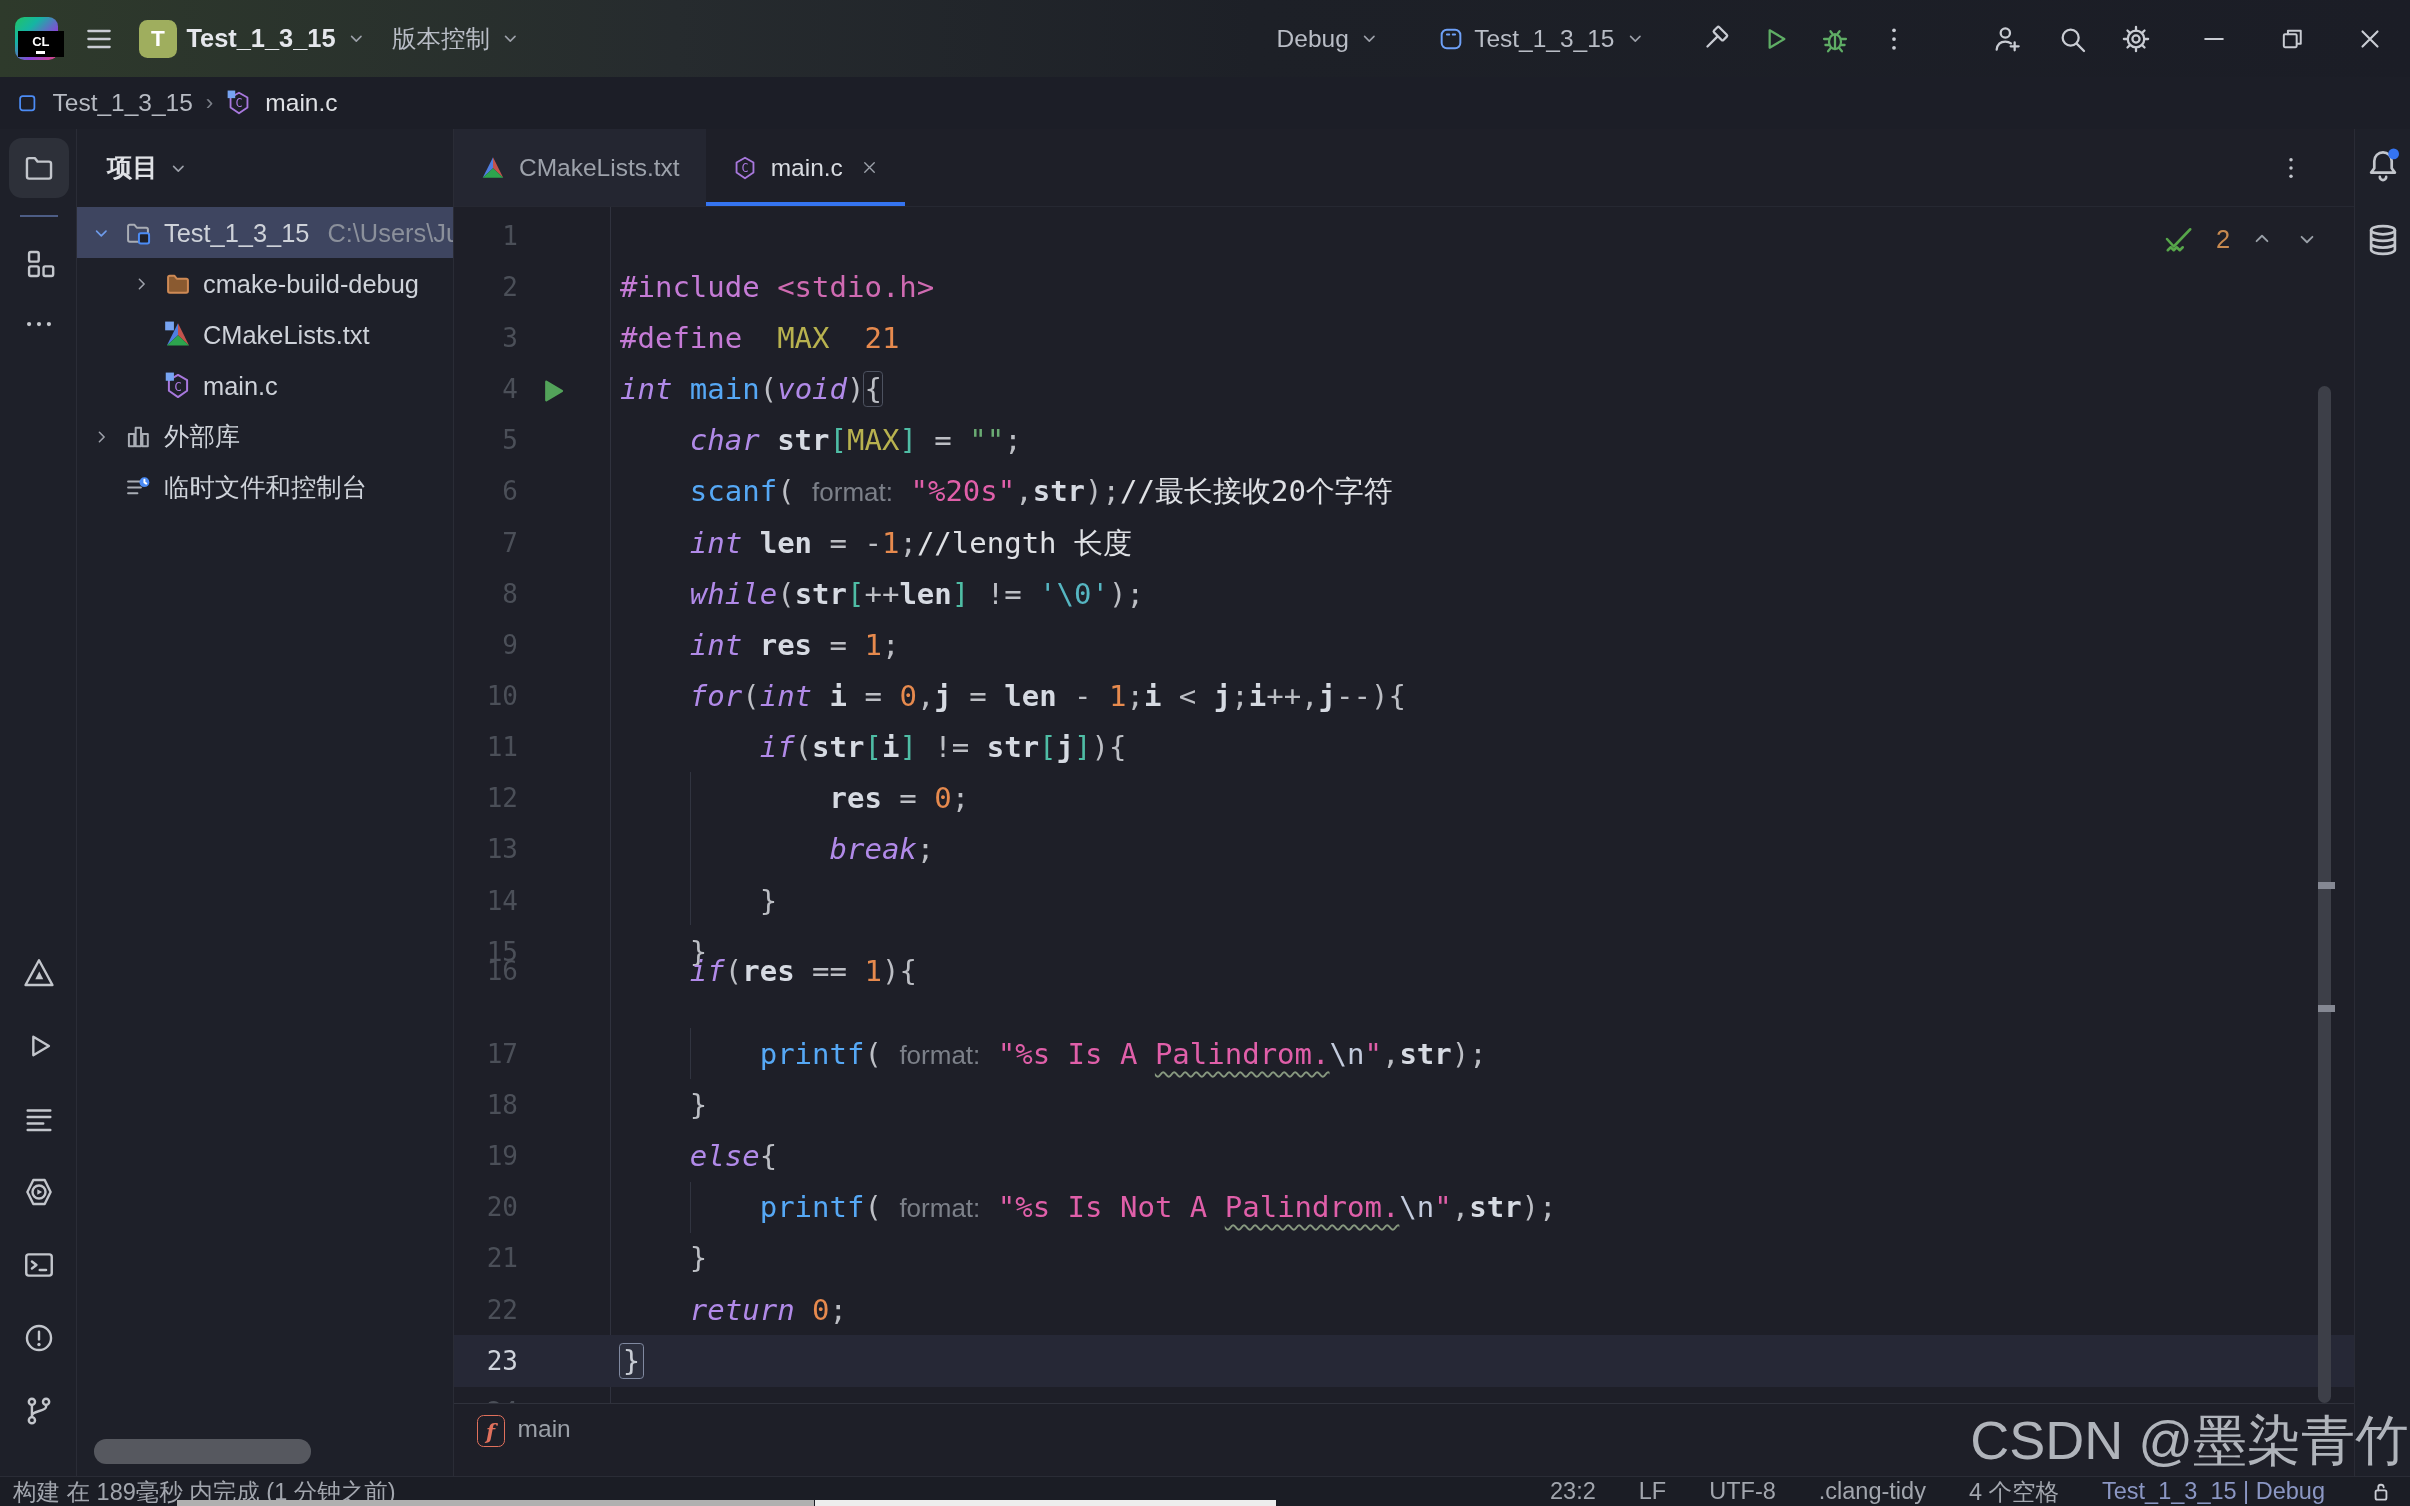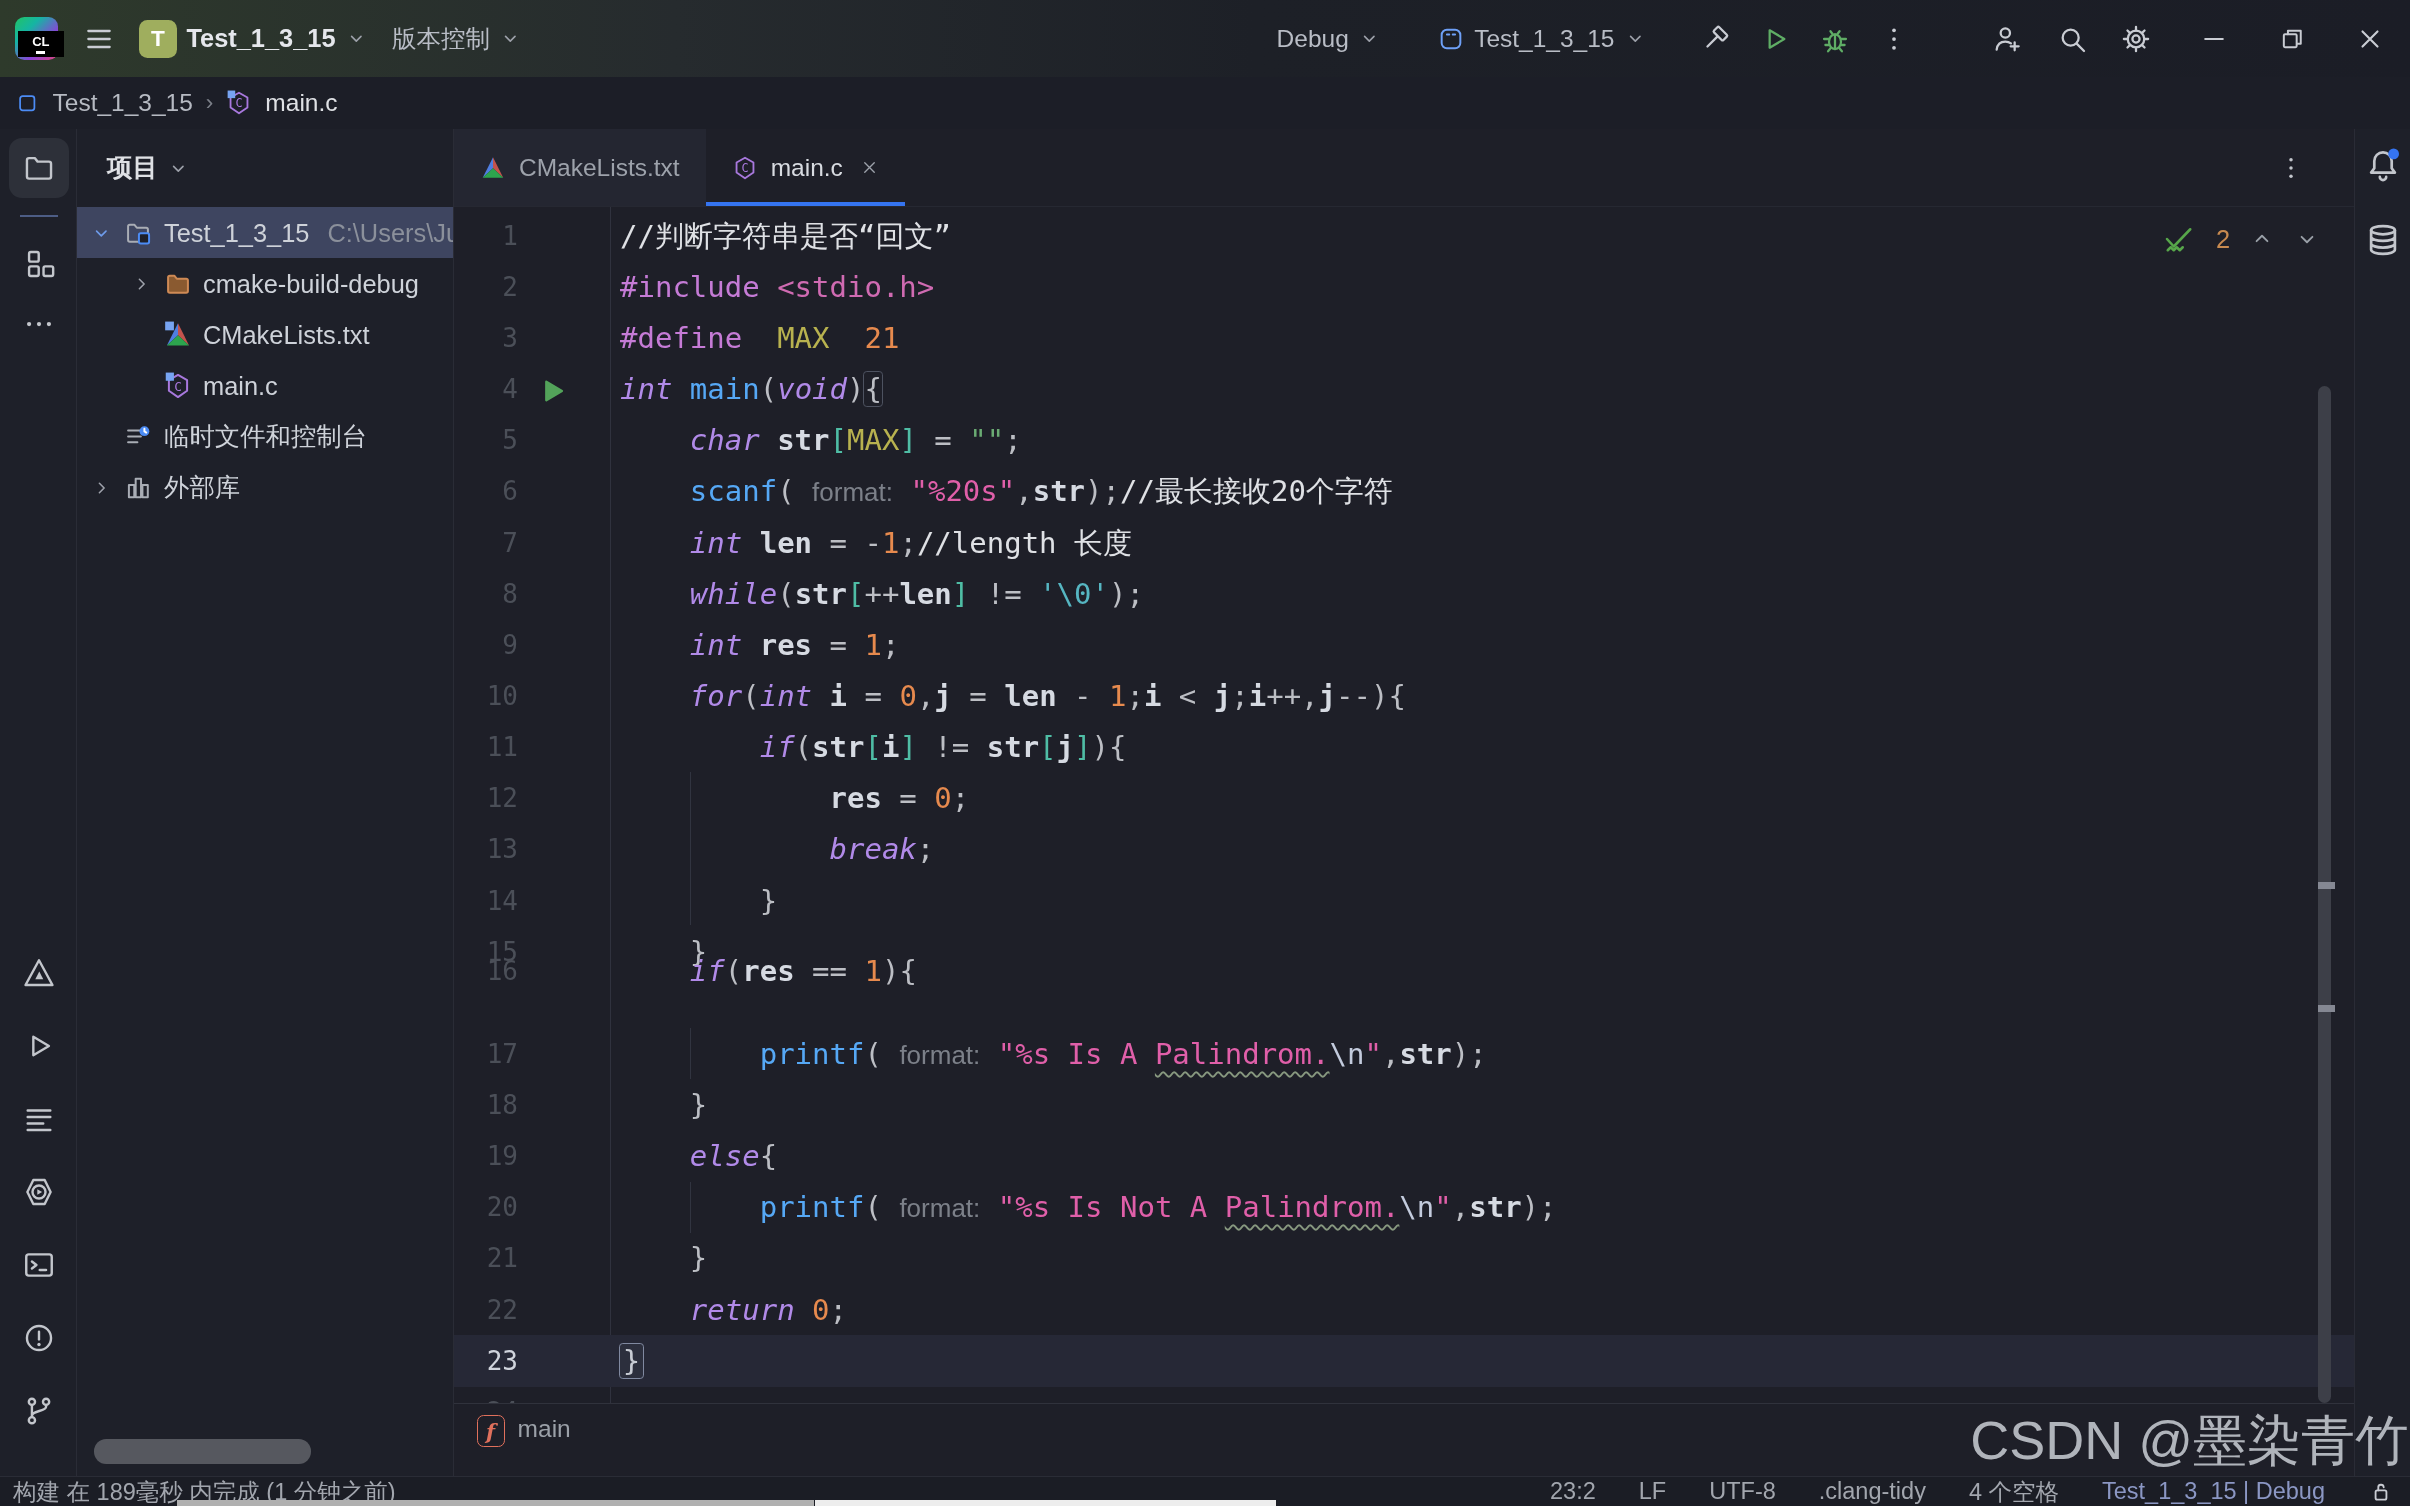--- a/index.html
+++ b/index.html
@@ -366,43 +366,43 @@
           <span class="tr-icon ic" style="left: 87px; color: rgb(169, 173, 181);">
             <svg viewBox="0 0 24 24" width="28" height="28" fill="none" stroke="currentColor" stroke-width="1.7" stroke-linecap="round" stroke-linejoin="round" style="font-size:27px">
               <path d="M12 2.5L19.8 6.9V16.1L12 21.5L4.2 16.1V6.9Z" stroke="#a878dd"></path>
               <text x="12" y="16" font-size="11" fill="#a878dd" text-anchor="middle" font-family="DejaVu Sans Mono,monospace" stroke="none">C</text>
               <rect x="1.5" y="0.5" width="7" height="7" fill="#77a4f2" stroke="none"></rect>
             </svg>
           </span>
           <span class="tr-label" style="left: 126px;">main.c</span>
         </div>
         <div class="tree-row">
+          <span class="tr-chev ic" style="left: 13px;">
+            <svg viewBox="0 0 24 24" width="22.6" height="22.6" fill="none" stroke="currentColor" stroke-width="1.7" stroke-linecap="round" stroke-linejoin="round">
+              <path d="M10 7l5 5-5 5"></path>
+            </svg>
+          </span>
+          <span class="tr-icon ic" style="left: 47px; color: rgb(169, 173, 181);">
+            <svg viewBox="0 0 24 24" width="28" height="28" fill="none" stroke="currentColor" stroke-width="1.7" stroke-linecap="round" stroke-linejoin="round">
+              <rect x="4.2" y="9.5" width="4.6" height="10.5"></rect>
+              <rect x="10" y="4" width="4.6" height="16"></rect>
+              <rect x="15.8" y="9.5" width="4.6" height="10.5"></rect>
+            </svg>
+          </span>
+          <span class="tr-label" style="left: 87px;">外部库</span>
+        </div>
+        <div class="tree-row">
           <span class="tr-icon ic" style="left: 47px; color: rgb(169, 173, 181);">
             <svg viewBox="0 0 24 24" width="28" height="28" fill="none" stroke="currentColor" stroke-width="1.7" stroke-linecap="round" stroke-linejoin="round">
               <path d="M3.5 6.5h10M3.5 11.5h11M3.5 16.5h8"></path>
               <circle cx="17.5" cy="7" r="4.2" fill="#4c8cf5" stroke="none"></circle>
               <path d="M17.5 5v2.2l1.6 1" stroke="#fff"></path>
             </svg>
           </span>
           <span class="tr-label" style="left: 87px;">临时文件和控制台</span>
-        </div>
-        <div class="tree-row">
-          <span class="tr-chev ic" style="left: 13px;">
-            <svg viewBox="0 0 24 24" width="22.6" height="22.6" fill="none" stroke="currentColor" stroke-width="1.7" stroke-linecap="round" stroke-linejoin="round">
-              <path d="M10 7l5 5-5 5"></path>
-            </svg>
-          </span>
-          <span class="tr-icon ic" style="left: 47px; color: rgb(169, 173, 181);">
-            <svg viewBox="0 0 24 24" width="28" height="28" fill="none" stroke="currentColor" stroke-width="1.7" stroke-linecap="round" stroke-linejoin="round">
-              <rect x="4.2" y="9.5" width="4.6" height="10.5"></rect>
-              <rect x="10" y="4" width="4.6" height="16"></rect>
-              <rect x="15.8" y="9.5" width="4.6" height="10.5"></rect>
-            </svg>
-          </span>
-          <span class="tr-label" style="left: 87px;">外部库</span>
         </div>
       </div>
     <div class="pp-hscroll"></div>
   </div>
 
   <div class="editor">
     <div class="tabbar">
       <div class="tab inactive">
           <span class="ic">
             <svg viewBox="0 0 24 24" width="26" height="26" fill="none" stroke="currentColor" stroke-width="1.7" stroke-linecap="round" stroke-linejoin="round">
@@ -433,21 +433,21 @@
             <circle cx="12" cy="12" r="1.5" fill="currentColor" stroke="none"></circle>
             <circle cx="12" cy="19" r="1.5" fill="currentColor" stroke="none"></circle>
           </svg>
         </span>
     </div>
     <div class="gutter-sep"></div>
     <div class="iguide" style="left:236px; top:643px; height:153px;"></div>
     <div class="iguide" style="left:236px; top:899px; height:51px;"></div>
     <div class="iguide" style="left:236px; top:1053px; height:51px;"></div>
     <div class="code">
-        <div class="ed-row" style="top: 2.8px;"><div class="gut"><span class="num">1</span></div><span class="codeline"><span class="t-com">//判断字符串是否“回文”</span></span></div>
+        <div class="ed-row" style="top: 2.8px;"><div class="gut"><span class="num">1</span></div></div>
         <div class="ed-row" style="top: 54px;"><div class="gut"><span class="num">2</span></div><span class="codeline"><span class="t-pre">#include</span><span class="t-pln"> </span><span class="t-sin">&lt;stdio.h&gt;</span></span></div>
         <div class="ed-row" style="top: 105px;"><div class="gut"><span class="num">3</span></div><span class="codeline"><span class="t-pre">#define</span><span class="t-pln">  </span><span class="t-mac">MAX</span><span class="t-pln">  </span><span class="t-num">21</span></span></div>
         <div class="ed-row" style="top: 156px;"><div class="gut"><span class="num">4</span><span class="runico"><svg viewBox="0 0 24 24" width="34" height="34" fill="none" stroke="currentColor" stroke-width="1.7" stroke-linecap="round" stroke-linejoin="round">
                 <path d="M8 5.5L19 12L8 18.5z" fill="#53a35a" stroke="#53a35a"></path>
               </svg></span></div><span class="codeline"><span class="t-kw">int</span><span class="t-pln"> </span><span class="t-fn">main</span><span class="t-pln">(</span><span class="t-kw">void</span><span class="t-pln">)</span><span class="t-brace">{</span></span></div>
         <div class="ed-row" style="top: 207px;"><div class="gut"><span class="num">5</span></div><span class="codeline"><span class="t-pln">    </span><span class="t-kw">char</span><span class="t-pln"> </span><span class="t-var">str</span><span class="t-brk">[</span><span class="t-mac">MAX</span><span class="t-brk">]</span><span class="t-pln"> = </span><span class="t-strg">""</span><span class="t-pln">;</span></span></div>
         <div class="ed-row" style="top: 258px;"><div class="gut"><span class="num">6</span></div><span class="codeline"><span class="t-pln">    </span><span class="t-fn">scanf</span><span class="t-pln">( </span><span class="t-hint">format:</span><span class="t-pln"> </span><span class="t-str">"%20s"</span><span class="t-pln">,</span><span class="t-var">str</span><span class="t-pln">);</span><span class="t-com">//最长接收20个字符</span></span></div>
         <div class="ed-row" style="top: 310px;"><div class="gut"><span class="num">7</span></div><span class="codeline"><span class="t-pln">    </span><span class="t-kw">int</span><span class="t-pln"> </span><span class="t-var">len</span><span class="t-pln"> = -</span><span class="t-num">1</span><span class="t-pln">;</span><span class="t-com">//length 长度</span></span></div>
         <div class="ed-row" style="top: 361px;"><div class="gut"><span class="num">8</span></div><span class="codeline"><span class="t-pln">    </span><span class="t-kw">while</span><span class="t-pln">(</span><span class="t-var">str</span><span class="t-brk">[</span><span class="t-pln">++</span><span class="t-var">len</span><span class="t-brk">]</span><span class="t-pln"> != </span><span class="t-chr">'\0'</span><span class="t-pln">);</span></span></div>
         <div class="ed-row" style="top: 412px;"><div class="gut"><span class="num">9</span></div><span class="codeline"><span class="t-pln">    </span><span class="t-kw">int</span><span class="t-pln"> </span><span class="t-var">res</span><span class="t-pln"> = </span><span class="t-num">1</span><span class="t-pln">;</span></span></div>

